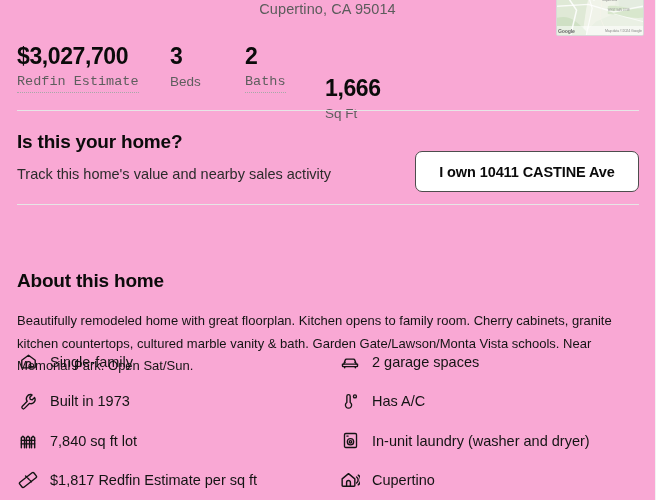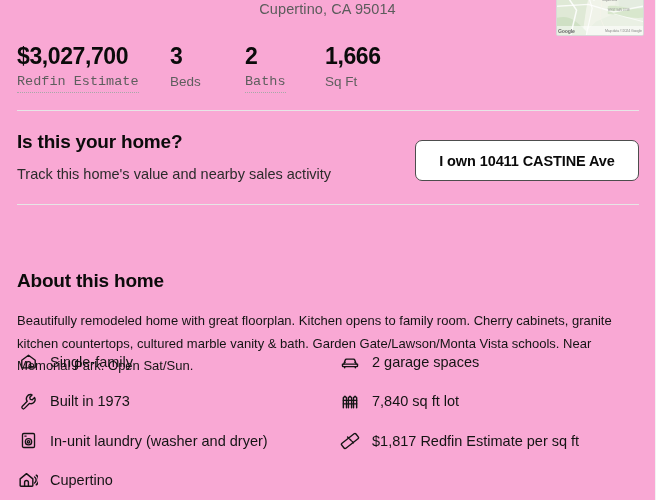--- a/index.html
+++ b/index.html
@@ -106,21 +106,21 @@
     position: absolute;
     left: 17px;
     top: 42px;
     display: flex;
     align-items: flex-start;
   }
   .stat { display: flex; flex-direction: column; justify-content: flex-end; }
   .stat-price   { width: 153px; }
   .stat-beds    { width: 75px; }
   .stat-baths   { width: 80px; }
-  .stat-sqft    { width: 110px; }
+  .stat-sqft    { width: 110px; margin-top: 32px; }
 
   .stat-value {
     font-size: 23px;
     font-weight: bold;
     color: #0b0b0b;
     line-height: 28px;
     letter-spacing: -0.4px;
     white-space: nowrap;
   }
   .stat-label {
@@ -164,21 +164,21 @@
   }
   .own-sub {
     margin-top: 9px;
     font-size: 14.5px;
     color: #2b2b2b;
     line-height: 20px;
   }
   .own-button {
     position: absolute;
     right: 0;
-    top: 11px;
+    top: 22px;
     width: 224px;
     height: 41px;
     border: 1.5px solid #4d4d4d;
     border-radius: 7px;
     background: #ffffff;
     font-family: "Liberation Sans", sans-serif;
     font-size: 14.5px;
     font-weight: bold;
     color: #0b0b0b;
     letter-spacing: -0.1px;
@@ -340,20 +340,29 @@
       </div>
 
       <div class="feature">
         <span class="feature-icon">
           <svg width="19" height="19" viewBox="0 0 24 24" fill="none" stroke="#141414" stroke-width="1.7" stroke-linecap="round" stroke-linejoin="round">
             <path d="M15.5 3.2 a5.4 5.4 0 0 0 -5.1 8.6 L4.2 18 a1.9 1.9 0 0 0 2.7 2.7 l6.2 -6.2 a5.4 5.4 0 0 0 6.6 -7.6 l-2.9 2.9 -2.6 -0.6 -0.6 -2.6 2.9 -2.9 a5.4 5.4 0 0 0 -1 -0.5 Z"></path>
           </svg>
         </span>
         <span class="feature-text">Built in 1973</span>
       </div>
+      <div class="feature">
+        <span class="feature-icon">
+          <svg width="19" height="19" viewBox="0 0 24 24" fill="none" stroke="#141414" stroke-width="1.7" stroke-linecap="round" stroke-linejoin="round">
+            <path d="M11.6 13.2 V5.4 a2.1 2.1 0 0 0 -4.2 0 v7.8 a3.9 3.9 0 1 0 4.2 0 Z"></path>
+            <circle cx="17.6" cy="5.6" r="1.9"></circle>
+          </svg>
+        </span>
+        <span class="feature-text">Has A/C</span>
+      </div>
 
       <div class="feature">
         <span class="feature-icon">
           <svg width="20" height="20" viewBox="0 0 24 24" fill="none" stroke="#141414" stroke-width="1.7" stroke-linecap="round" stroke-linejoin="round">
             <path d="M4 20 V8.2 L5.9 6.2 L7.8 8.2 V20"></path>
             <path d="M10.1 20 V8.2 L12 6.2 L13.9 8.2 V20"></path>
             <path d="M16.2 20 V8.2 L18.1 6.2 L20 8.2 V20"></path>
             <path d="M4 11.2 h16"></path>
             <path d="M4 15.4 h16"></path>
           </svg>

